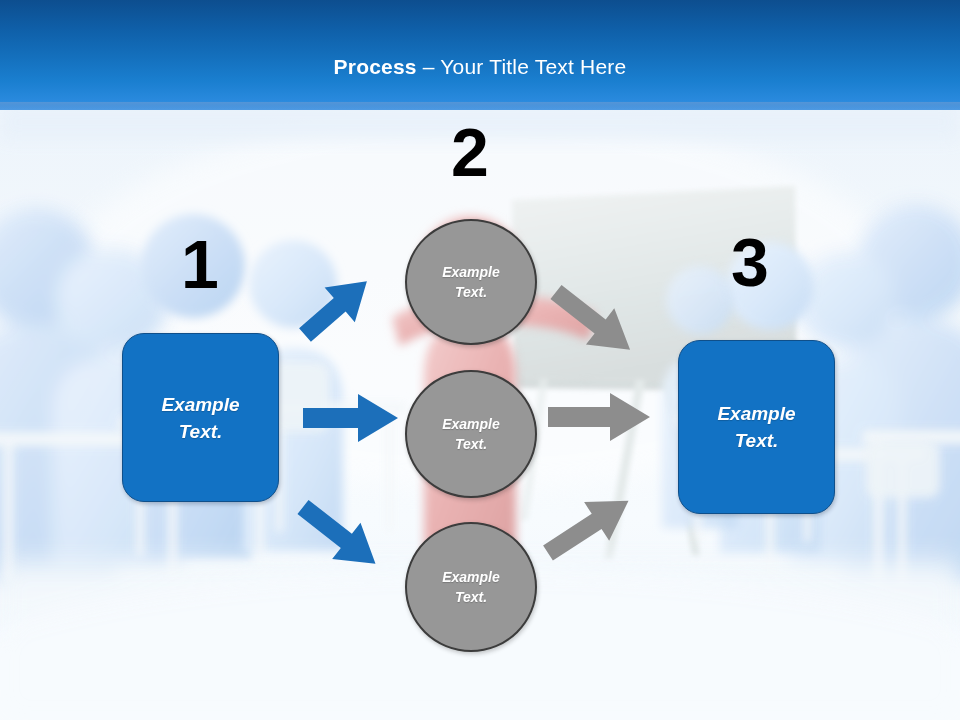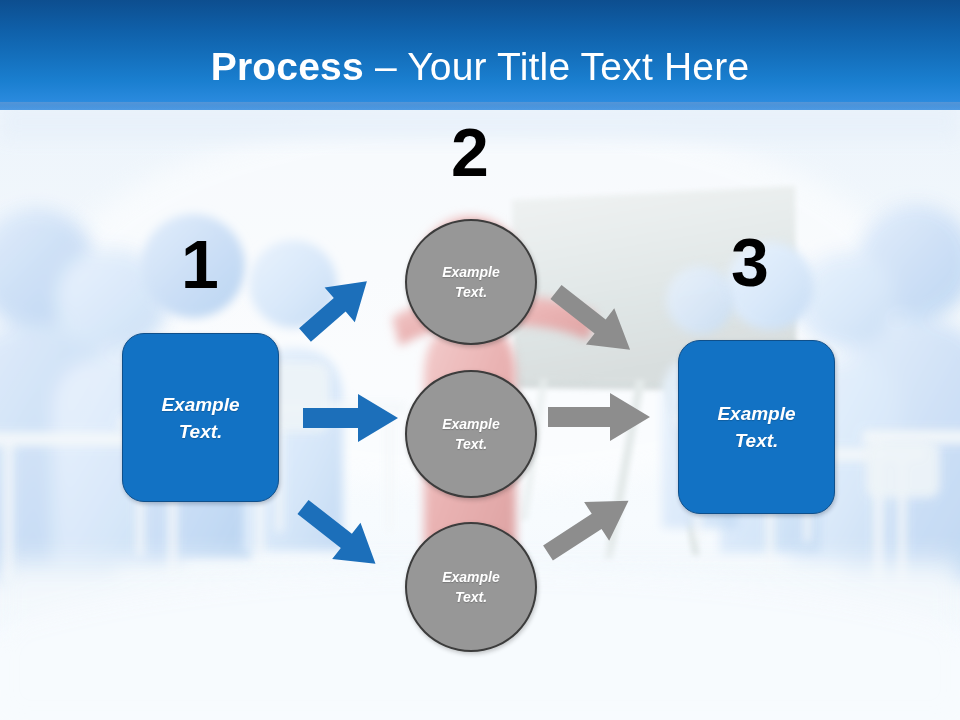--- a/index.html
+++ b/index.html
@@ -26,21 +26,21 @@
     overflow:hidden;
   }
   .titlebar:after{
     content:"";position:absolute;left:0;bottom:0;width:960px;height:8px;
     background:linear-gradient(to bottom, rgba(88,150,214,.95), rgba(219,232,245,0));
   }
   .title-text{
     position:absolute;left:0;top:50px;width:960px;
     text-align:center;
     color:#ffffff;
-    font-size:39px;
+    font-size:21px;
     line-height:34px;
     letter-spacing:.2px;
     white-space:nowrap;
   }
   .title-text .strong{font-weight:bold;}
   .title-text .dash{font-weight:normal;}
   .title-text .light{font-weight:normal;}
 
   
   .stepnum{

